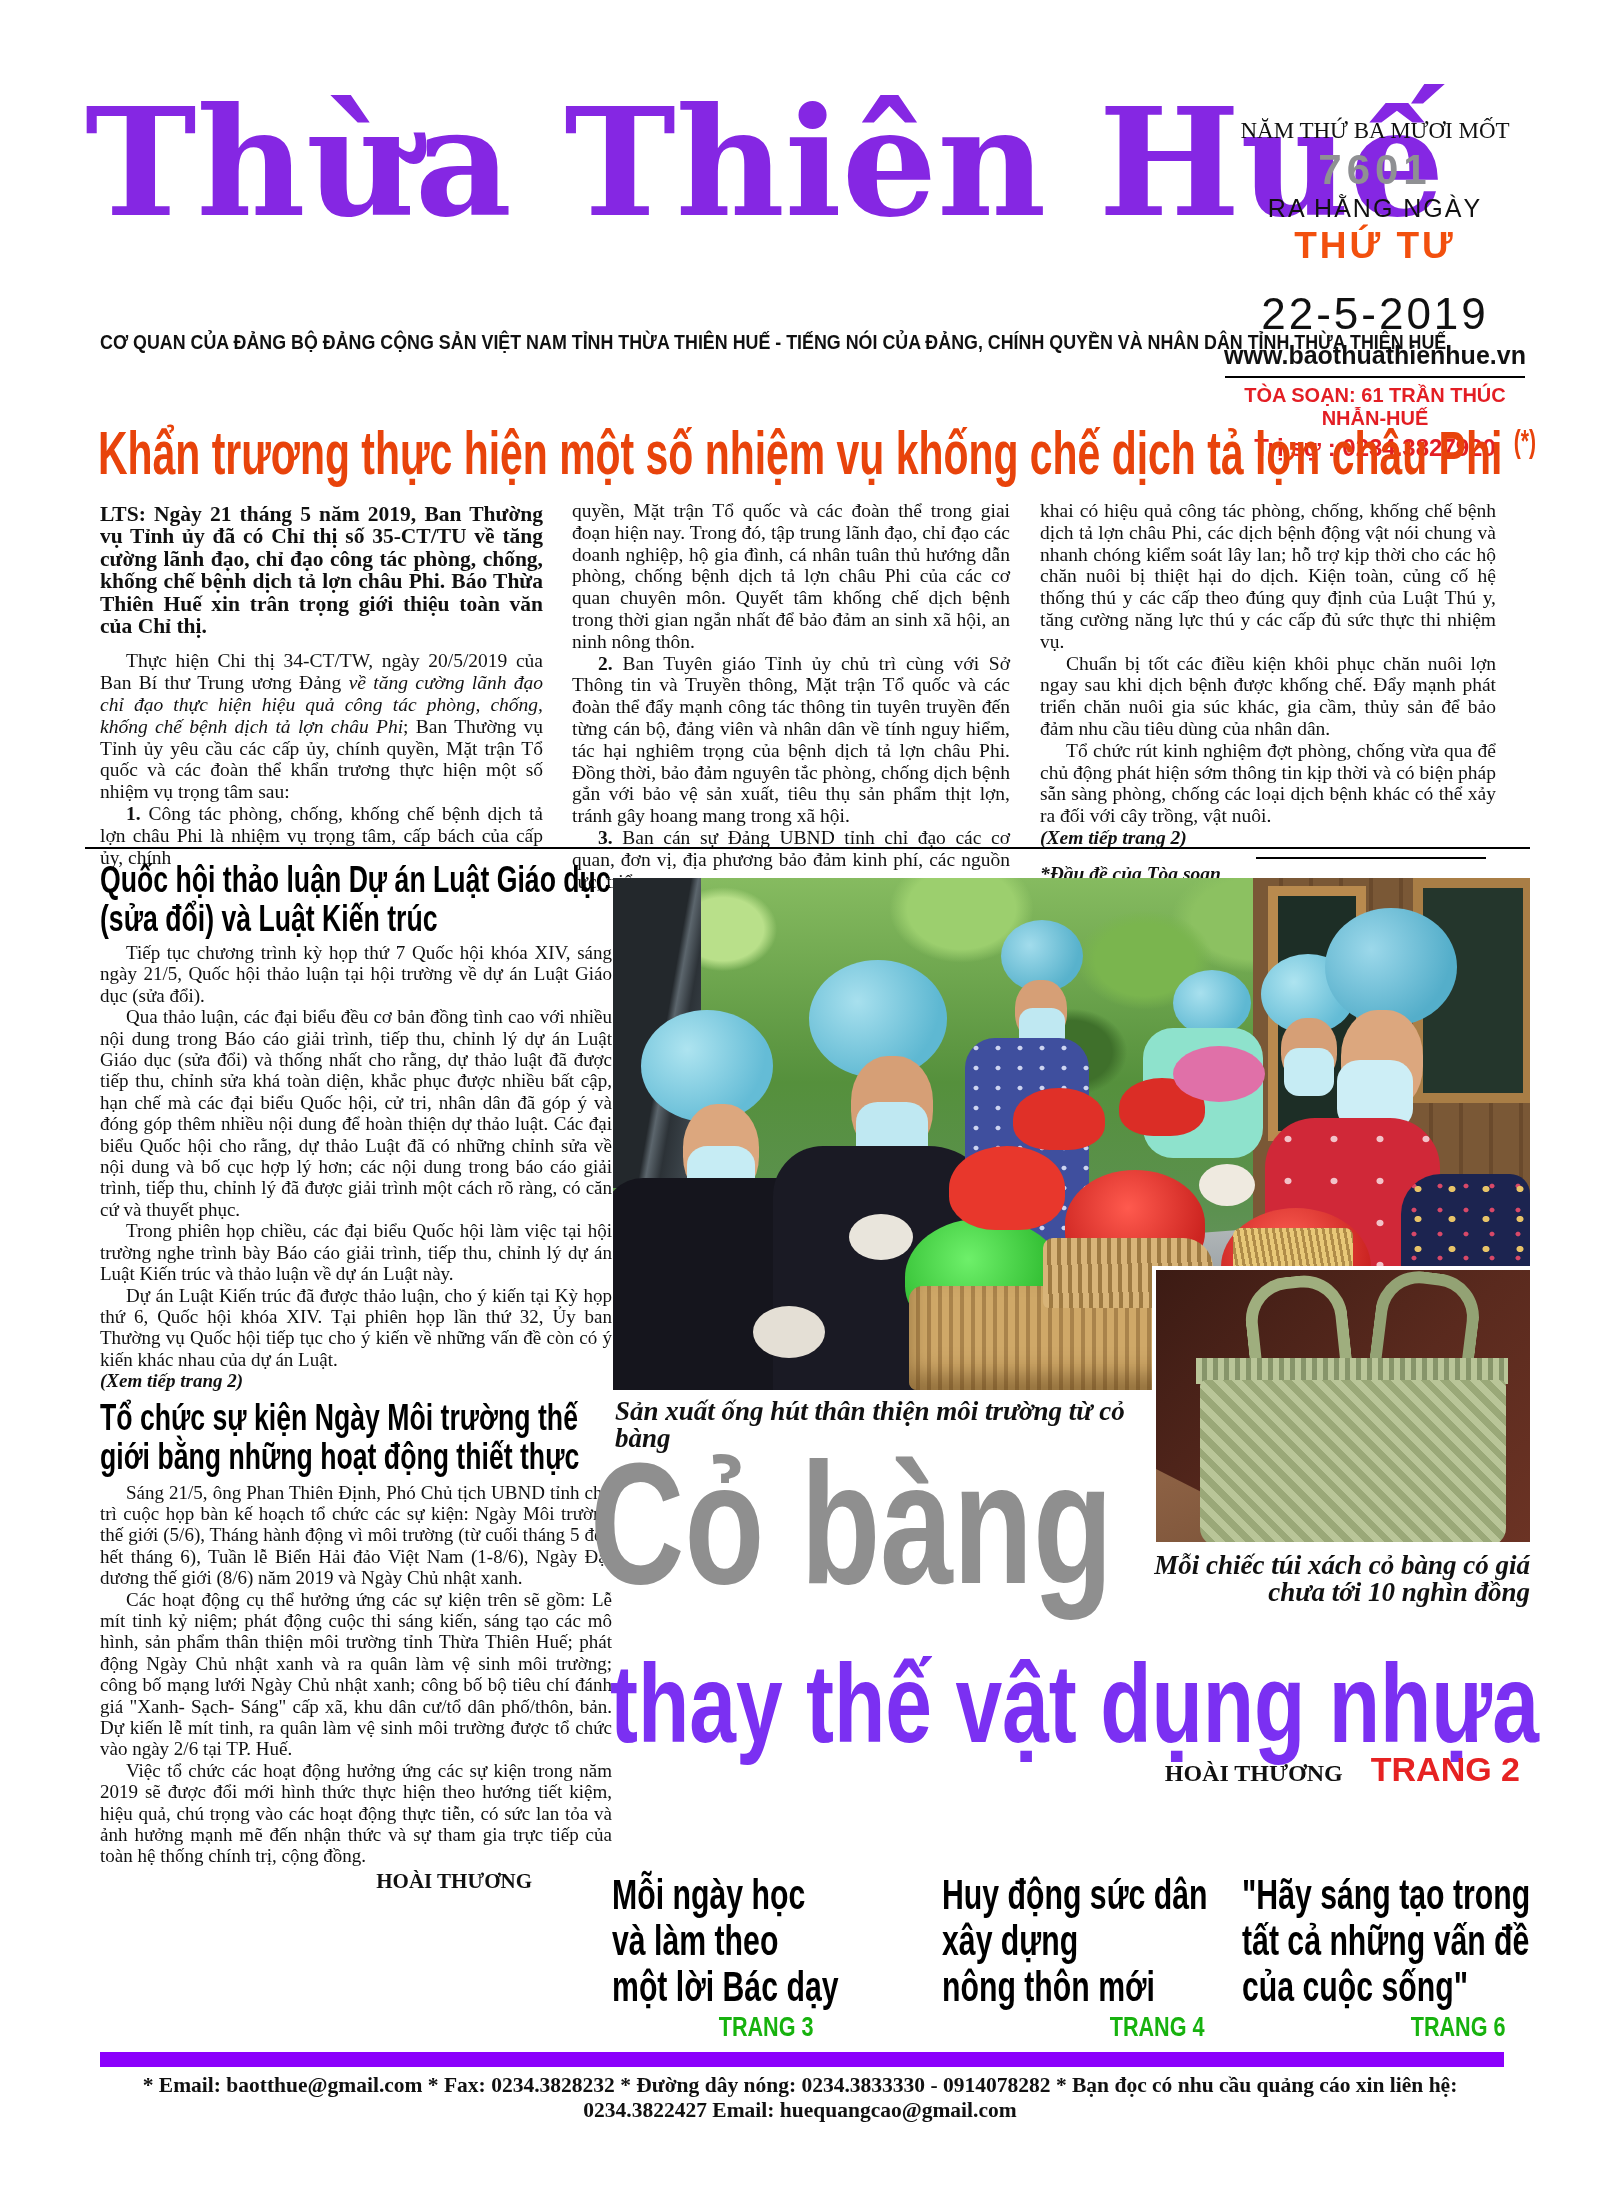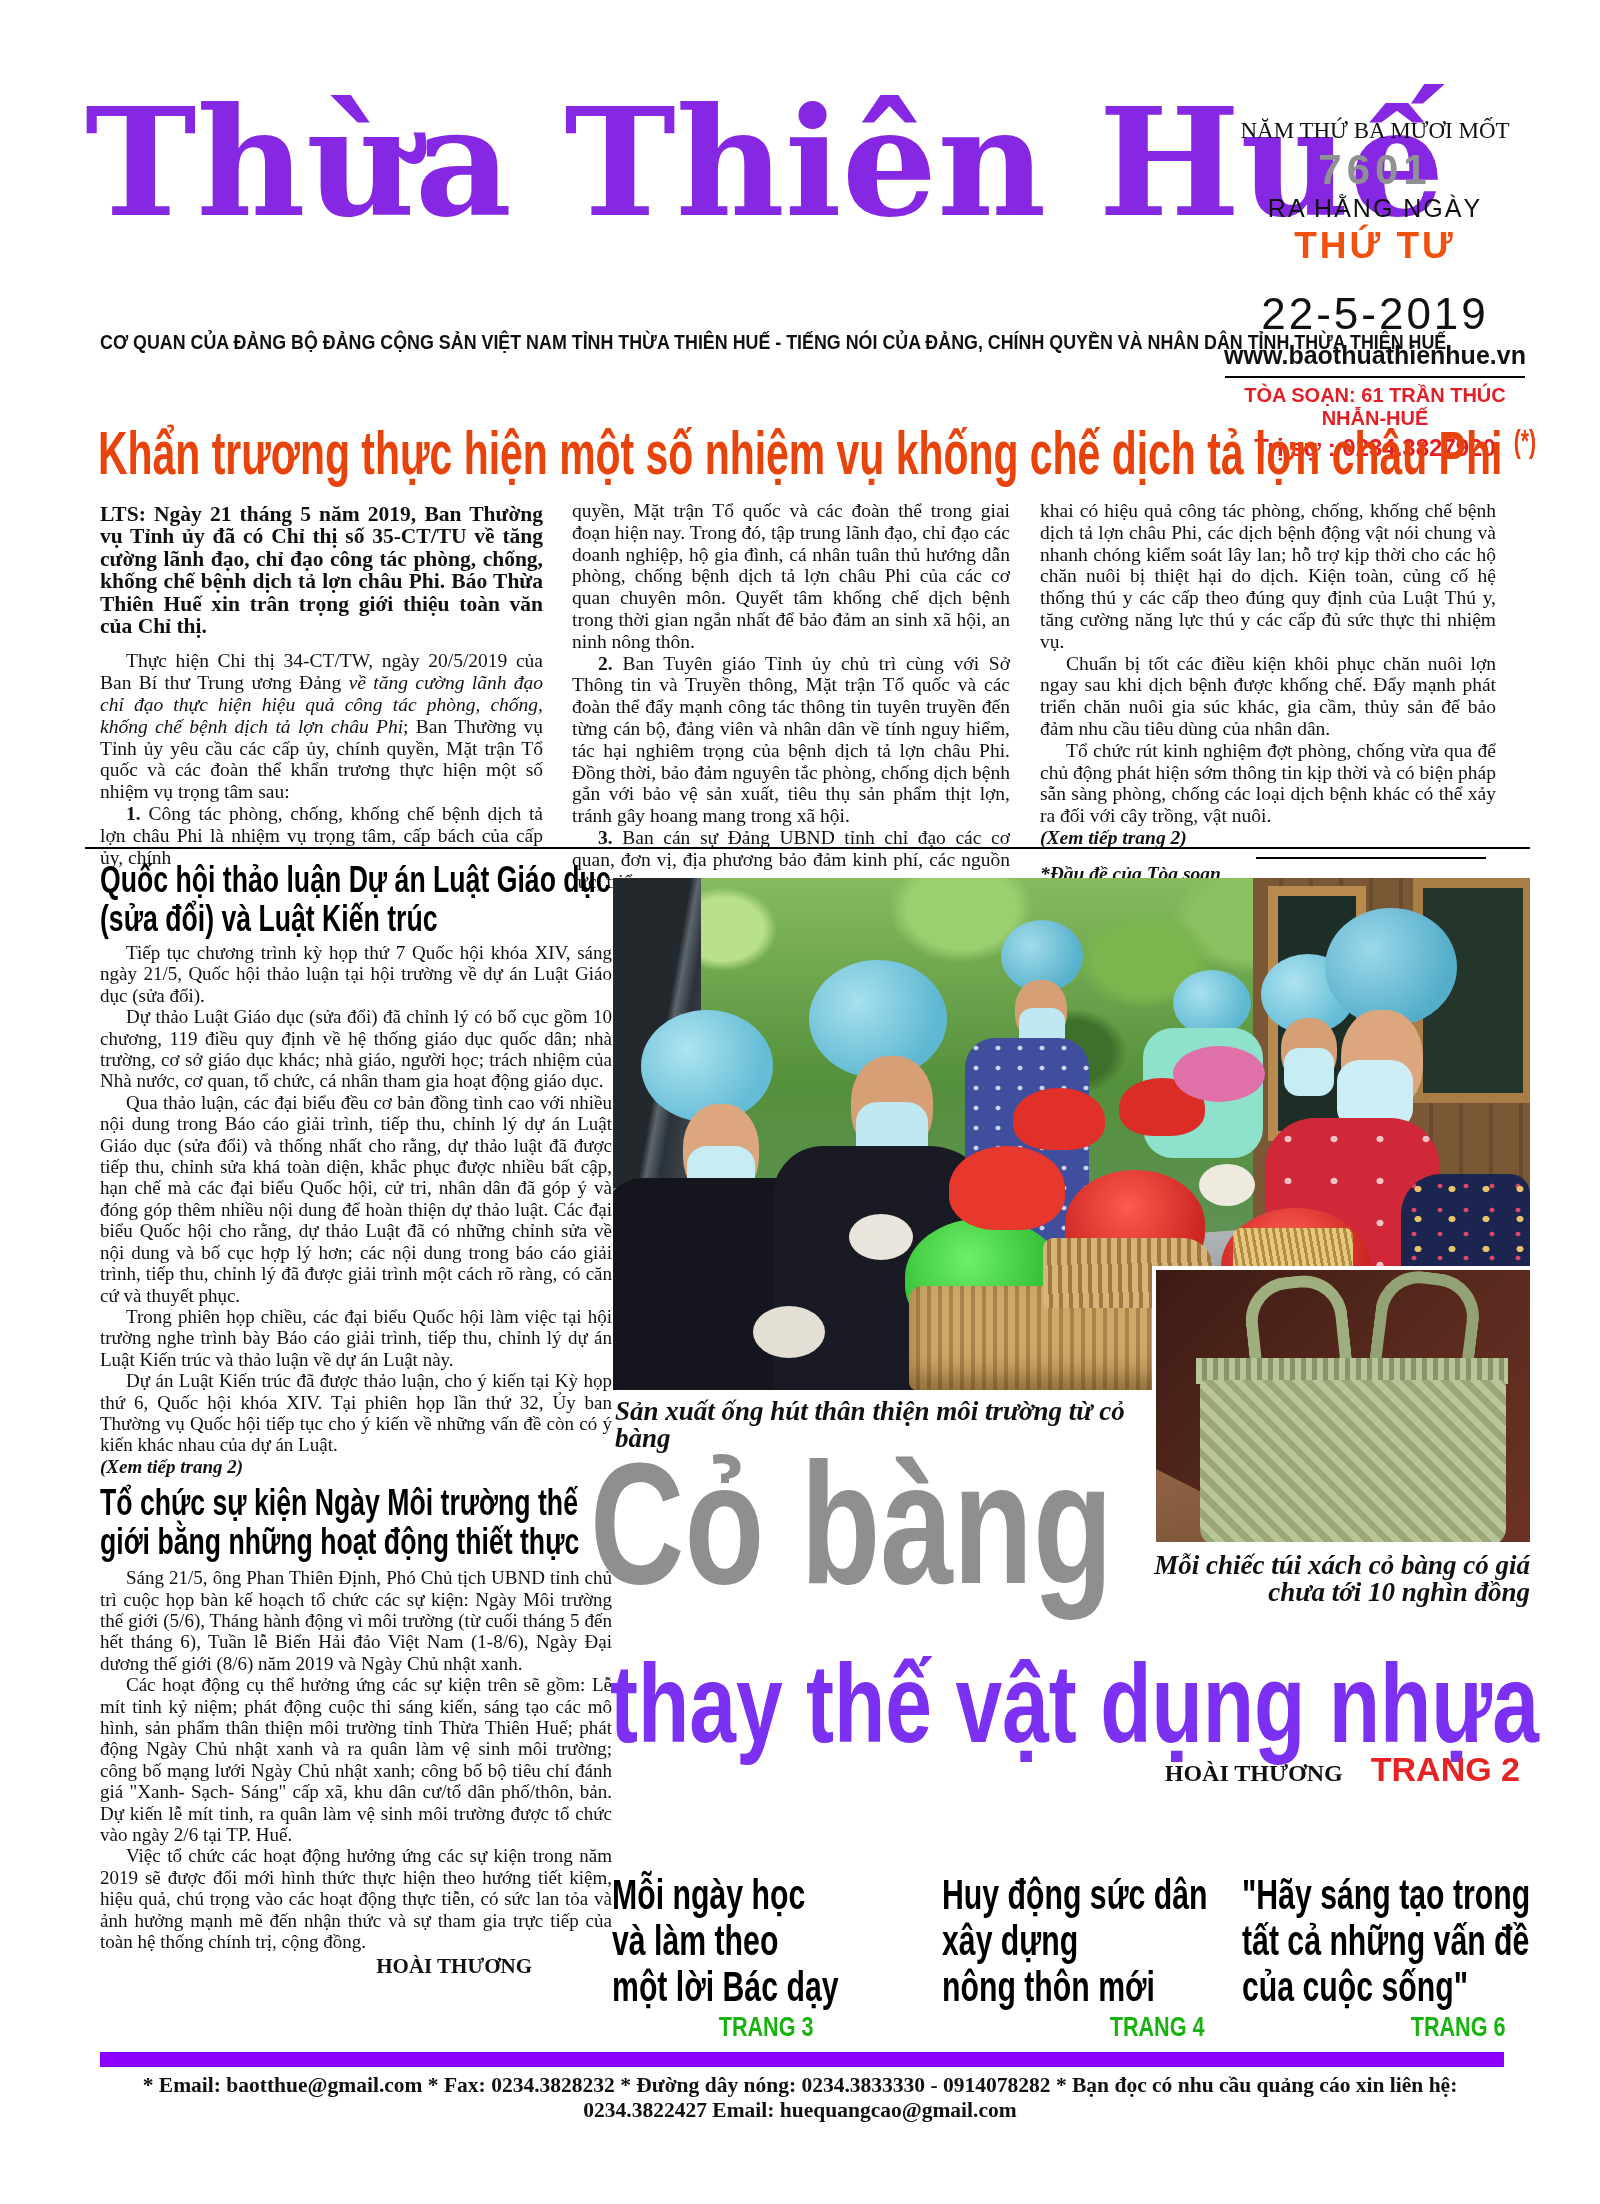--- a/index.html
+++ b/index.html
@@ -78,21 +78,20 @@
   </div>
 
   <div class="abs rule" style="left:85px;top:847px;width:1445px;height:2px;"></div>
 
   <div class="abs body-col" style="left:100px;top:860px;width:512px;">
     <div style="height:82px;">
       <span class="headline2 cx cx72">Quốc hội thảo luận Dự án Luật Giáo dục
 (sửa đổi) và Luật Kiến trúc</span>
     </div>
     <p class="ind">Tiếp tục chương trình kỳ họp thứ 7 Quốc hội khóa XIV, sáng ngày 21/5, Quốc hội thảo luận tại hội trường về dự án Luật Giáo dục (sửa đổi).</p>
-    <p class="ind">Dự thảo Luật Giáo dục (sửa đổi) đã chỉnh lý có bố cục gồm 10 chương, 119 điều quy định về hệ thống giáo dục quốc dân; nhà trường, cơ sở giáo dục khác; nhà giáo, người học; trách nhiệm của Nhà nước, cơ quan, tổ chức, cá nhân tham gia hoạt động giáo dục.</p>
     <p class="ind">Qua thảo luận, các đại biểu đều cơ bản đồng tình cao với nhiều nội dung trong Báo cáo giải trình, tiếp thu, chỉnh lý dự án Luật Giáo dục (sửa đổi) và thống nhất cho rằng, dự thảo luật đã được tiếp thu, chỉnh sửa khá toàn diện, khắc phục được nhiều bất cập, hạn chế mà các đại biểu Quốc hội, cử tri, nhân dân đã góp ý và đóng góp thêm nhiều nội dung để hoàn thiện dự thảo luật. Các đại biểu Quốc hội cho rằng, dự thảo Luật đã có những chỉnh sửa về nội dung và bố cục hợp lý hơn; các nội dung trong báo cáo giải trình, tiếp thu, chỉnh lý đã được giải trình một cách rõ ràng, có căn cứ và thuyết phục.</p>
     <p class="ind">Trong phiên họp chiều, các đại biểu Quốc hội làm việc tại hội trường nghe trình bày Báo cáo giải trình, tiếp thu, chỉnh lý dự án Luật Kiến trúc và thảo luận về dự án Luật này.</p>
     <p class="ind">Dự án Luật Kiến trúc đã được thảo luận, cho ý kiến tại Kỳ họp thứ 6, Quốc hội khóa XIV. Tại phiên họp lần thứ 32, Ủy ban Thường vụ Quốc hội tiếp tục cho ý kiến về những vấn đề còn có ý kiến khác nhau của dự án Luật.</p>
     <p class="continued">(Xem tiếp trang 2)</p>
     <div style="height:84px;margin-top:6px;">
       <span class="headline2 cx cx72">Tổ chức sự kiện Ngày Môi trường thế
 giới bằng những hoạt động thiết thực</span>
     </div>
     <p class="ind">Sáng 21/5, ông Phan Thiên Định, Phó Chủ tịch UBND tỉnh chủ trì cuộc họp bàn kế hoạch tổ chức các sự kiện: Ngày Môi trường thế giới (5/6), Tháng hành động vì môi trường (từ cuối tháng 5 đến hết tháng 6), Tuần lễ Biển Hải đảo Việt Nam (1-8/6), Ngày Đại dương thế giới (8/6) năm 2019 và Ngày Chủ nhật xanh.</p>
     <p class="ind">Các hoạt động cụ thể hưởng ứng các sự kiện trên sẽ gồm: Lễ mít tinh kỷ niệm; phát động cuộc thi sáng kiến, sáng tạo các mô hình, sản phẩm thân thiện môi trường tỉnh Thừa Thiên Huế; phát động Ngày Chủ nhật xanh và ra quân làm vệ sinh môi trường; công bố mạng lưới Ngày Chủ nhật xanh; công bố bộ tiêu chí đánh giá "Xanh- Sạch- Sáng" cấp xã, khu dân cư/tổ dân phố/thôn, bản. Dự kiến lễ mít tinh, ra quân làm vệ sinh môi trường được tổ chức vào ngày 2/6 tại TP. Huế.</p>

